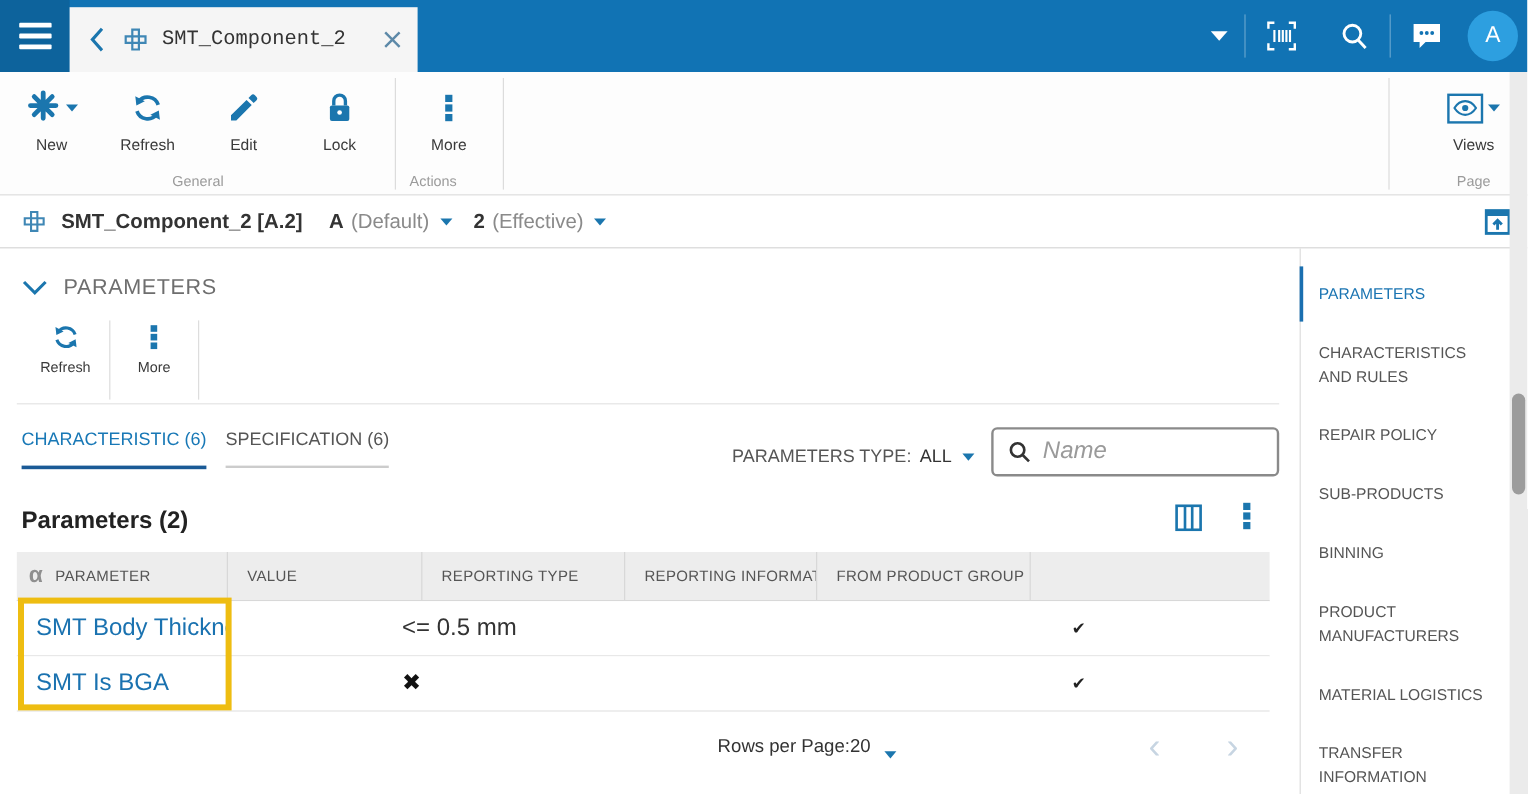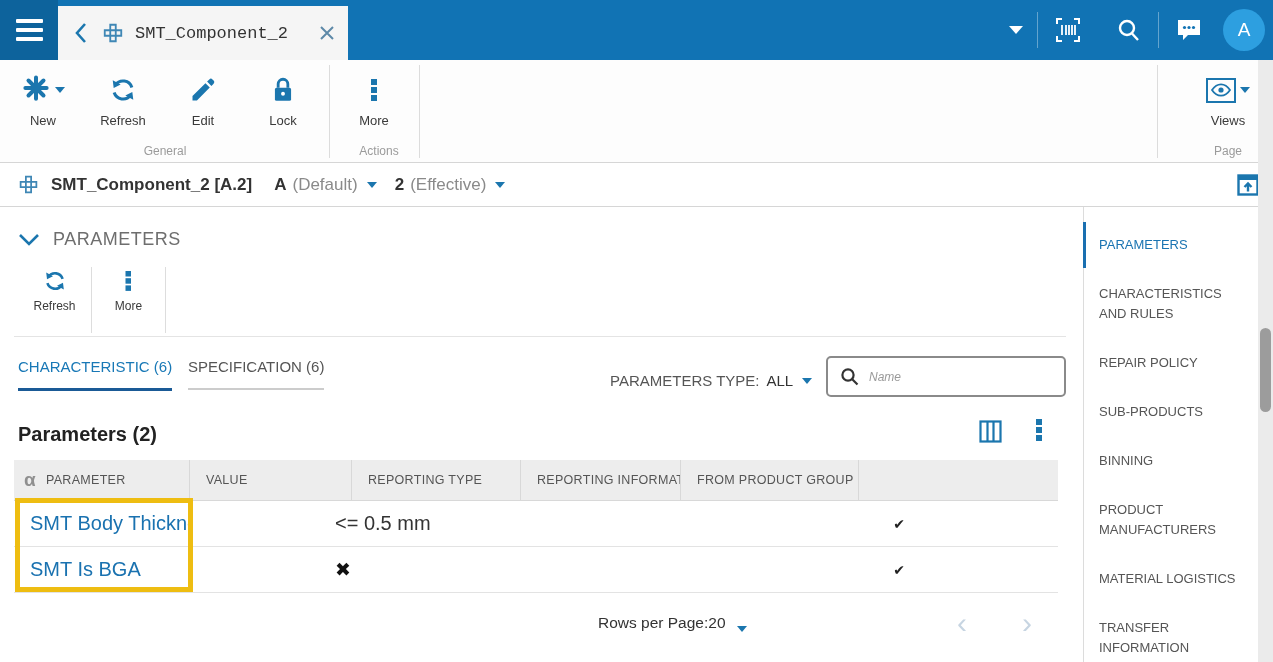--- a/index.html
+++ b/index.html
@@ -55,21 +55,21 @@
   .tab{position:absolute;top:151px;font-size:15px;padding-bottom:13px;cursor:pointer;white-space:nowrap;}
   .tab.active{color:#1878b6;border-bottom:3px solid #1a5a96;}
   .tab.inactive{color:#555;border-bottom:2px solid #ccc;}
 
   .reporting{position:absolute;left:610px;top:165px;font-size:15px;color:#555;display:flex;align-items:center;}
   .reporting .val{color:#333;margin-left:7px;}
   .reporting .caret{margin-left:9px;cursor:pointer;}
 
   .search-box{position:absolute;left:826px;top:149px;width:240px;height:41px;border:2px solid #8a8a8a;border-radius:5px;box-sizing:border-box;display:flex;align-items:center;background:#fff;}
   .search-box svg{margin-left:12px;flex:none;}
-  .search-box input{border:0;outline:0;flex:1;min-width:0;font-size:12px;color:#4d7c0f;padding:0 10px;background:transparent;font-family:inherit;}
+  .search-box input{border:0;outline:0;flex:1;min-width:0;font-size:20px;color:#4d7c0f;padding:0 10px;background:transparent;font-family:inherit;}
   .search-box input::placeholder{color:#9a9a9a;font-style:italic;}
 
   .grid-title{position:absolute;left:18px;top:216px;font-size:20px;font-weight:bold;color:#222;}
   .grid-ic-cols{position:absolute;left:979px;top:213px;cursor:pointer;display:flex;}
   .grid-ic-more{position:absolute;left:1036px;top:212px;cursor:pointer;display:flex;flex-direction:column;gap:2px;}
   .grid-ic-more i{width:6px;height:6px;background:#1b76ae;display:block;}
 
   .table{position:absolute;left:14px;top:253px;width:1044px;}
   .thead{display:flex;height:40px;background:#ededed;border-bottom:1px solid #d8d8d8;}
   .th{display:flex;align-items:center;padding-left:16px;font-size:12.5px;color:#555;letter-spacing:.3px;border-right:1px solid #d8d8d8;box-sizing:border-box;overflow:hidden;white-space:nowrap;}
@@ -206,21 +206,21 @@
         <svg width="8" height="28" viewBox="0 0 8 28">
             <rect x="1" y="3" width="6" height="6" fill="#1b76ae"></rect>
             <rect x="1" y="11" width="6" height="6" fill="#1b76ae"></rect>
             <rect x="1" y="19" width="6" height="6" fill="#1b76ae"></rect>
           </svg>
       </div>
       <div class="lbl">More</div>
     </div>
     <div class="tsep" style="left:419px;"></div>
     <div class="tcaption" style="left:0;width:330px;">General</div>
-    <div class="tcaption" style="left:334px;width:90px;">Actions</div>
+    <div class="tcaption" style="left:316px;width:90px;">Actions</div>
 
     <div class="tsep" style="left:1157px;"></div>
     <div class="tbtn" style="left:1188px;">
       <div class="ic">
         <span class="eye-box">
           <svg width="20" height="14" viewBox="0 0 20 14">
               <path d="M1 7c2.5-3.8 5.5-5.7 9-5.7S16.5 3.2 19 7c-2.5 3.8-5.5 5.7-9 5.7S3.5 10.8 1 7z" fill="none" stroke="#1b76ae" stroke-width="1.8"></path>
               <circle cx="10" cy="7" r="2.6" fill="#1b76ae"></circle>
             </svg>
         </span>

